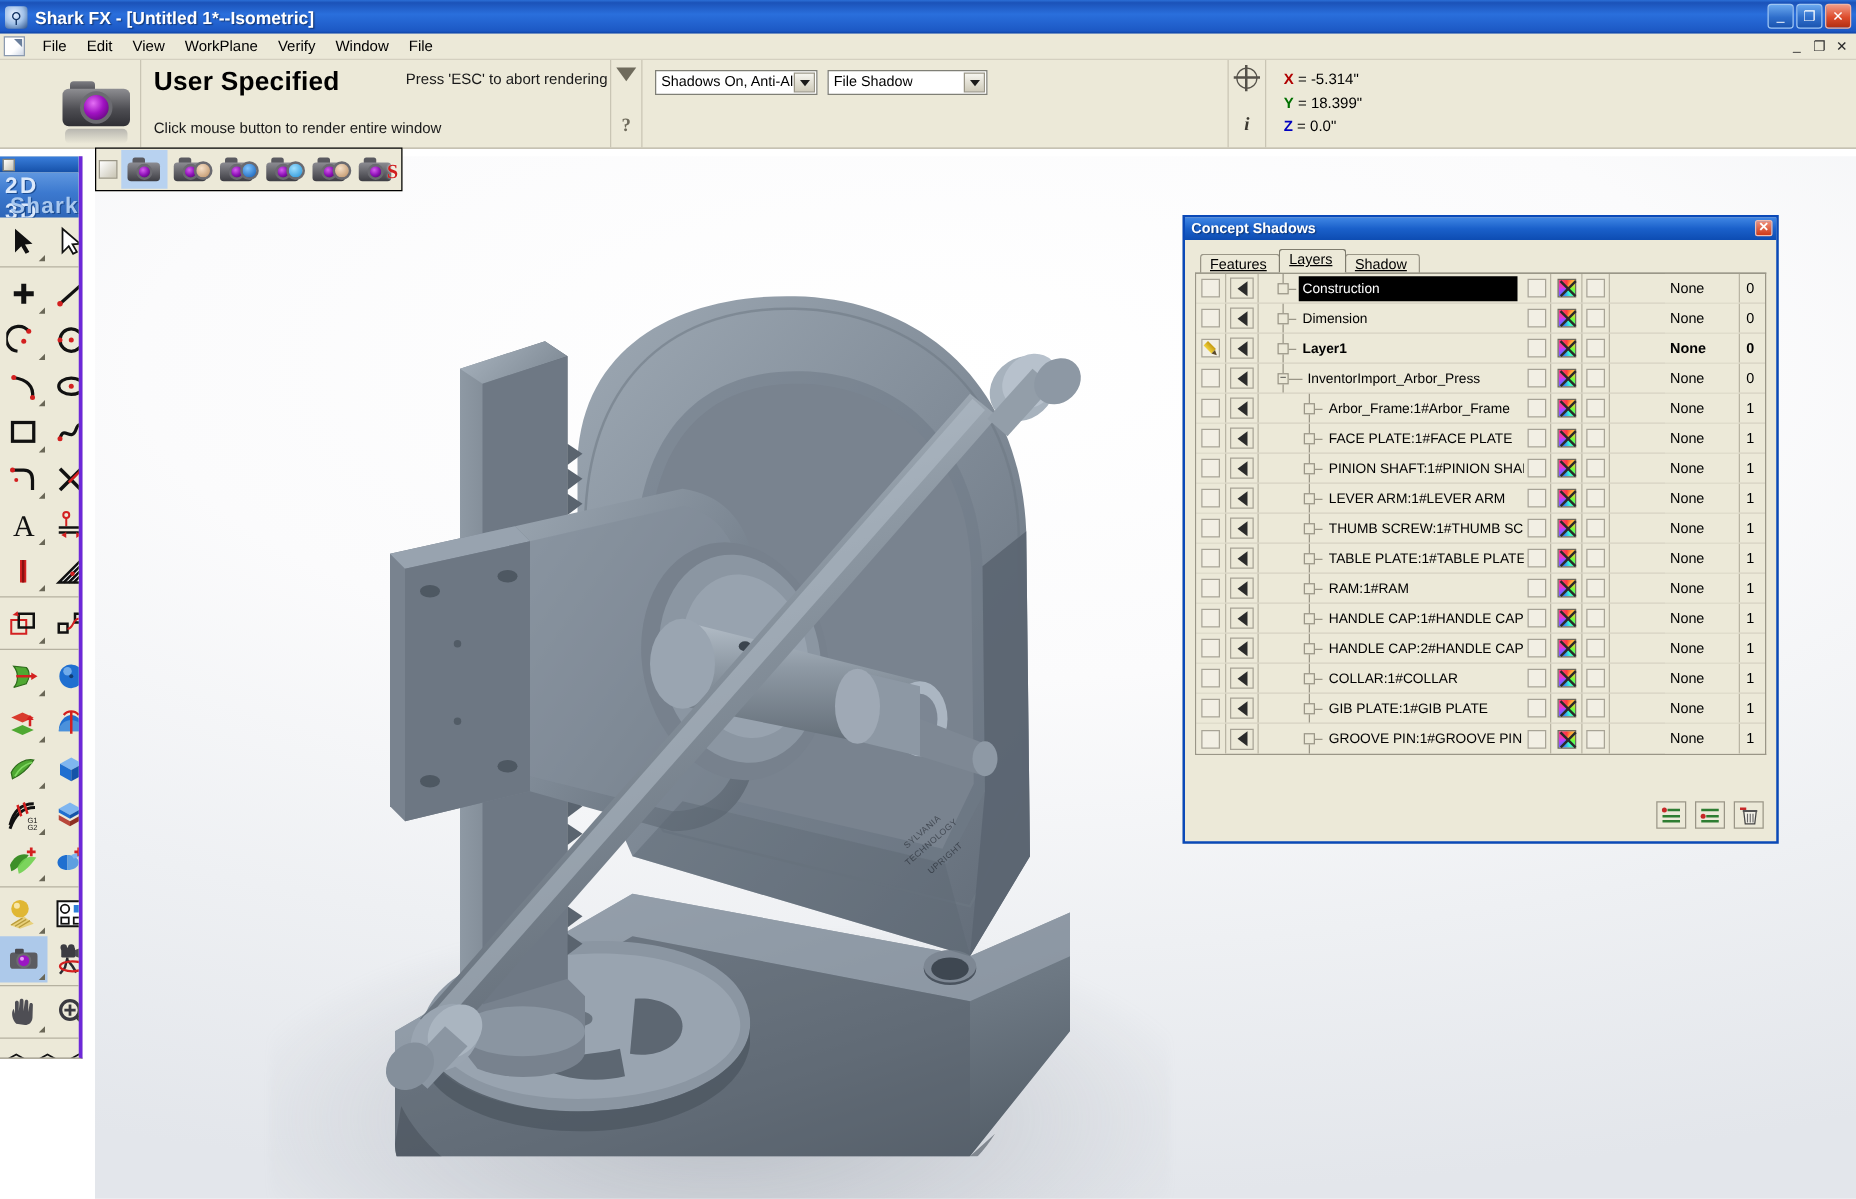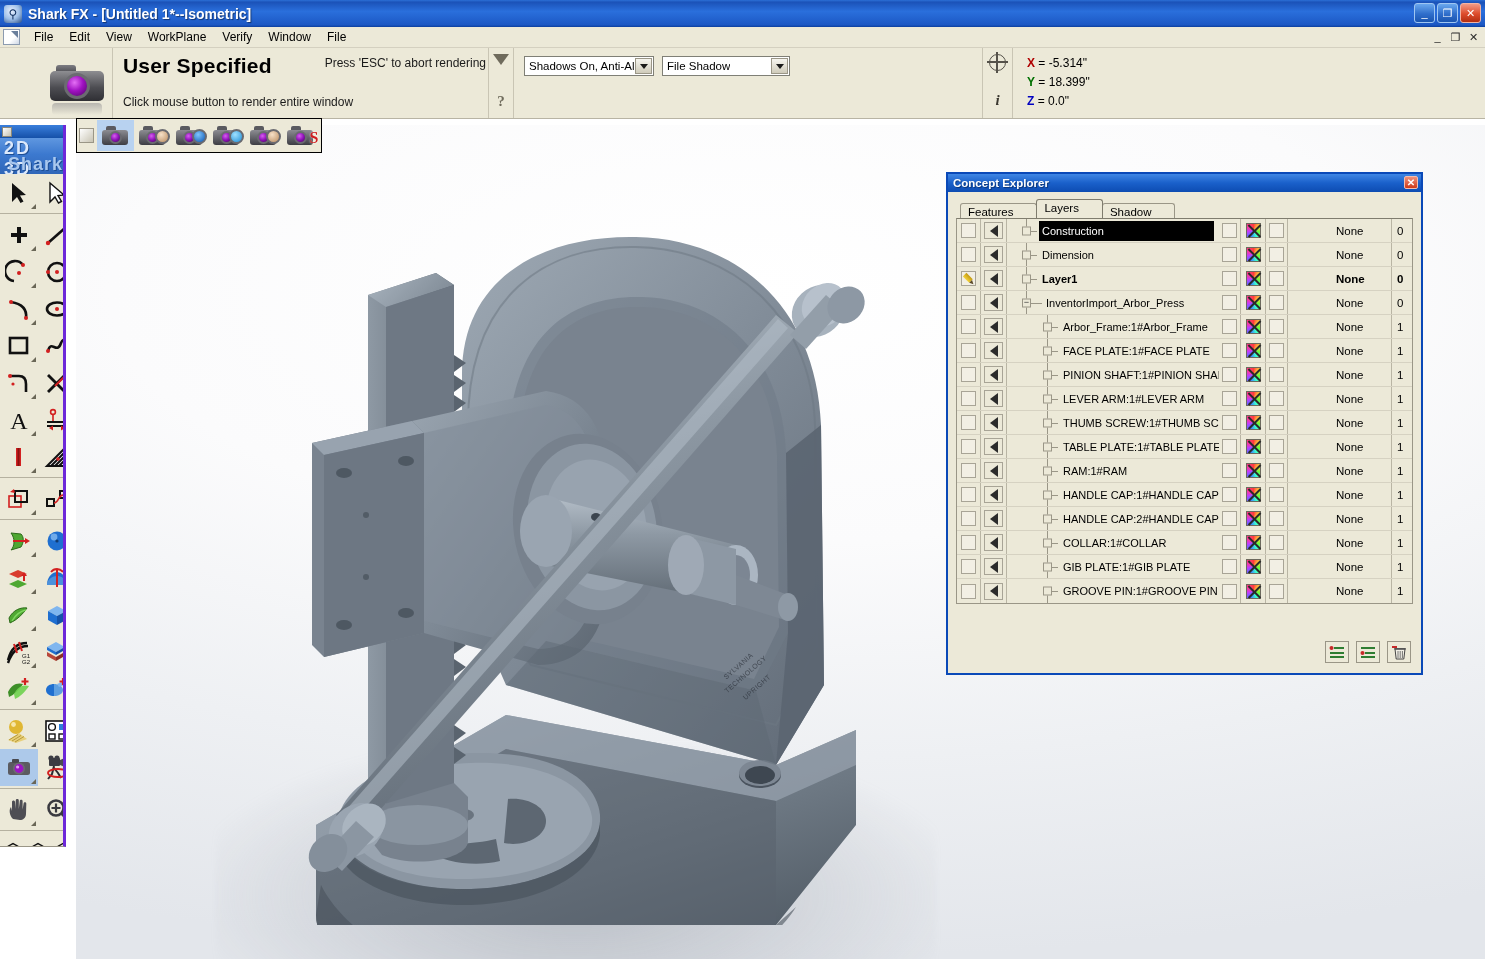--- a/index.html
+++ b/index.html
@@ -373,27 +373,27 @@
     border: 1px solid #f3bdae;
     border-radius: 2px;
     color:#fff; font-size: 10px; font-weight: bold;
     display:flex; align-items:center; justify-content:center;
     line-height: 1;
   }
   .ce-body { padding: 7px 8px 8px 8px; height: calc(100% - 18px); position: relative; }
   .ce-tabs { display:flex; align-items:flex-end; height: 19px; padding-left: 4px; }
   .ce-tab {
     font-size: 11.5px; color:#000;
-    padding: 2px 23px 2px 7px;
+    padding: 2px 10px 2px 7px;
     background: #ece9d8;
     border: 1px solid #9a9687;
     border-bottom: none;
     margin-right: -1px;
     border-radius: 3px 3px 0 0;
-    position: relative; top: 2px;
+    position: relative; top: 2px; text-decoration: underline;
   }
   .ce-tab.active {
     top: 0px;
     padding-bottom: 4px;
     background: #ece9d8;
     z-index: 3;
     border-color: #7f7c6e;
     margin-top: 20px;
   }
   .ce-list {
@@ -1170,21 +1170,21 @@
       <div class="mc-top"></div>
         <div class="mc-body"></div>
         <div class="mc-lens"></div>
       <div class="mc-s">S</div>
     </div>
   </div>
 </div>
 
 <div class="concept">
   <div class="ce-titlebar">
-    <div class="ce-title">Concept Explorer</div>
+    <div class="ce-title">Concept Shadows</div>
     <div class="ce-close">✕</div>
   </div>
 
   <div class="ce-body">
     <div class="ce-tabs">
       <div class="ce-tab">Features</div>
       <div class="ce-tab active">Layers</div>
       <div class="ce-tab">Shadow</div>
     </div>
 

